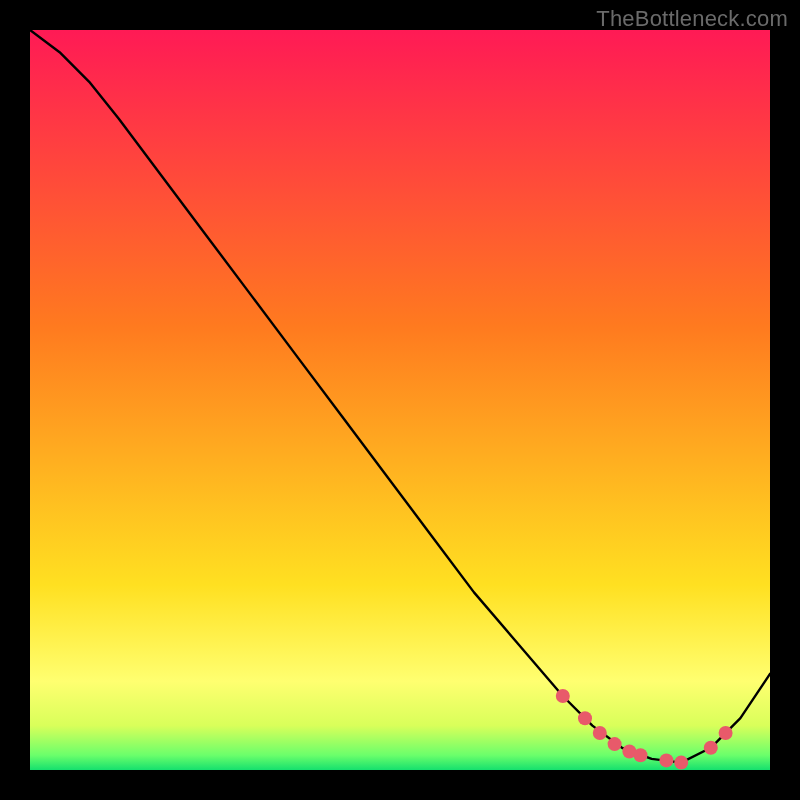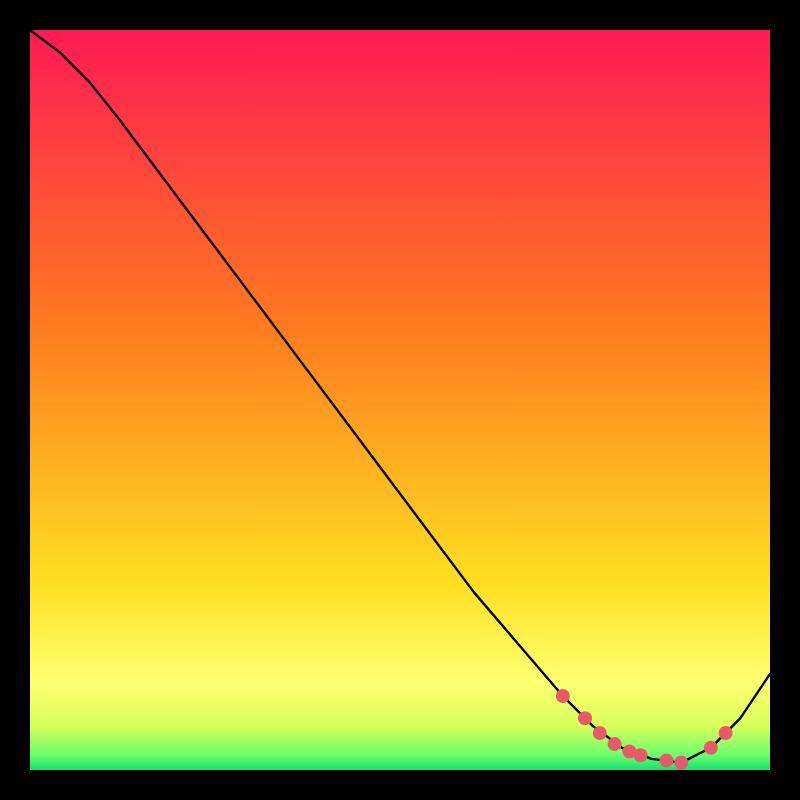--- a/index.html
+++ b/index.html
@@ -32,20 +32,21 @@
     top: 30px;
     width: 740px;
     height: 740px;
   }
   svg { display: block; }
 </style>
 </head>
 <body>
 
 <div class="frame">
+  <div class="watermark">TheBottleneck.com</div>
   <div class="plot-wrap">
     <svg id="chart-svg" width="740" height="740" viewBox="0 0 740 740">
         <defs>
           <linearGradient id="bg-grad" x1="0" y1="0" x2="0" y2="1">
             <stop offset="0.00%" stop-color="#ff1a55"></stop>
             <stop offset="40.00%" stop-color="#ff7a1f"></stop>
             <stop offset="40.00%" stop-color="#ff7a1f"></stop>
             <stop offset="75.00%" stop-color="#ffe021"></stop>
             <stop offset="75.00%" stop-color="#ffe021"></stop>
             <stop offset="88.00%" stop-color="#ffff70"></stop>

